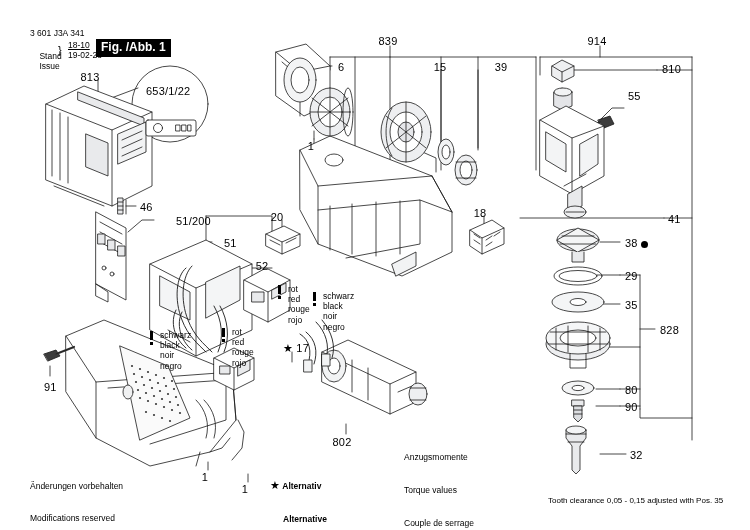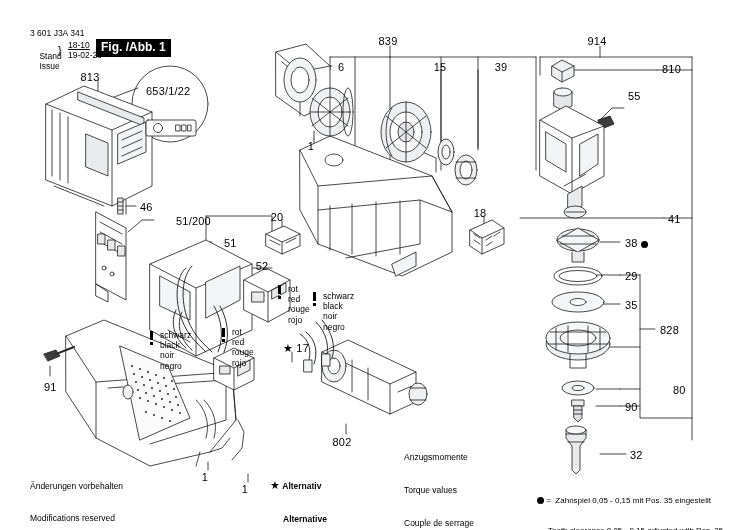--- a/index.html
+++ b/index.html
@@ -398,21 +398,21 @@
       <div class="lbl" style="left: 152px; top: 216px; margin-left: 24px;"><span>51/200</span></div>
       <div class="lbl" style="left: 216px; top: 238px; padding-left: 8px;"><span>51</span></div>
       <div class="lbl" style="left: 277px; top: 212px; transform: translateX(-50%);"><span>20</span></div>
       <div class="lbl" style="left: 262px; top: 261px; transform: translateX(-50%);"><span>52</span></div>
       <div class="lbl" style="left: 480px; top: 208px; transform: translateX(-50%);"><span>18</span></div>
       <div class="lbl" style="left: 668px; top: 214px;"><span>41</span></div>
       <div class="lbl" style="left: 625px; top: 238px;"><span>38</span><span class="dot"></span></div>
       <div class="lbl" style="left: 625px; top: 271px;"><span>29</span></div>
       <div class="lbl" style="left: 625px; top: 300px;"><span>35</span></div>
       <div class="lbl" style="left: 660px; top: 325px;"><span>828</span></div>
-      <div class="lbl" style="left: 625px; top: 385px; margin-left: 48px;"><span>80</span></div>
+      <div class="lbl" style="left: 625px; top: 385px;"><span>80</span></div>
       <div class="lbl" style="left: 625px; top: 402px;"><span>90</span></div>
       <div class="lbl" style="left: 630px; top: 450px;"><span>32</span></div>
       <div class="lbl" style="left: 283px; top: 343px;"><span class="star">★</span> <span>17</span></div>
       <div class="lbl" style="left: 342px; top: 437px; transform: translateX(-50%);"><span>802</span></div>
       <div class="lbl" style="left: 44px; top: 382px;"><span>91</span></div>
       <div class="lbl" style="left: 205px; top: 472px; transform: translateX(-50%);"><span>1</span></div>
       <div class="lbl" style="left: 245px; top: 484px; transform: translateX(-50%);"><span>1</span></div>
       <div class="lbl" style="left: 311px; top: 141px; transform: translateX(-50%);"><span>1</span></div>
     </div>
 
@@ -439,17 +439,16 @@
 
   <div class="torque" style="left:404px;top:430px;">
     <div>Anzugsmomente</div>
     <div>Torque values</div>
     <div>Couple de serrage</div>
     
     
   </div>
 
   <div class="note" style="left:534px;top:476px;">
-    <div><span class="dot"></span>&nbsp;<span>=  Zahnspiel 0,05 - 0,15 mit Pos. 35 eingestellt</span></div>
     <div style="padding-left:14px">Tooth clearance 0,05 - 0,15 adjusted with Pos. 35</div>
   </div>
 
 </div>
 
 </body></html>

